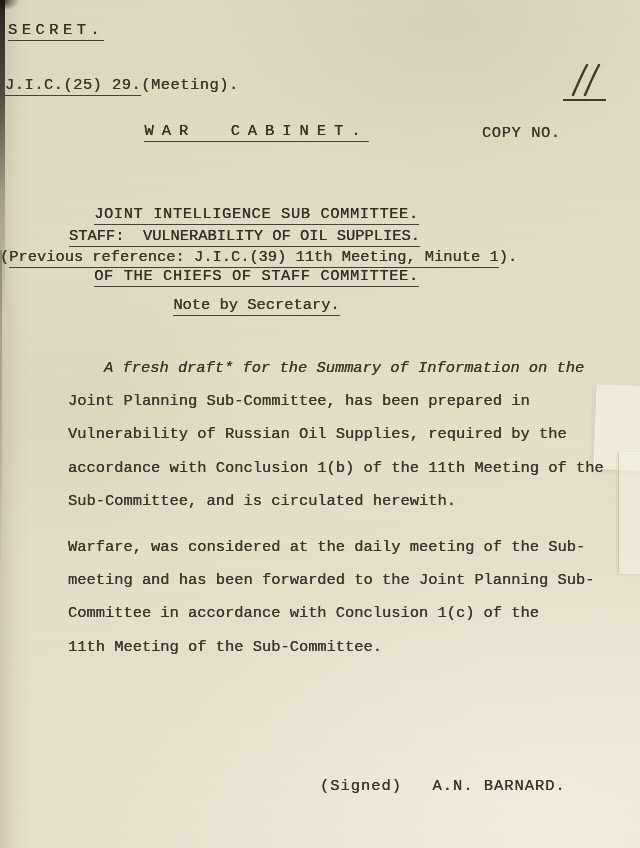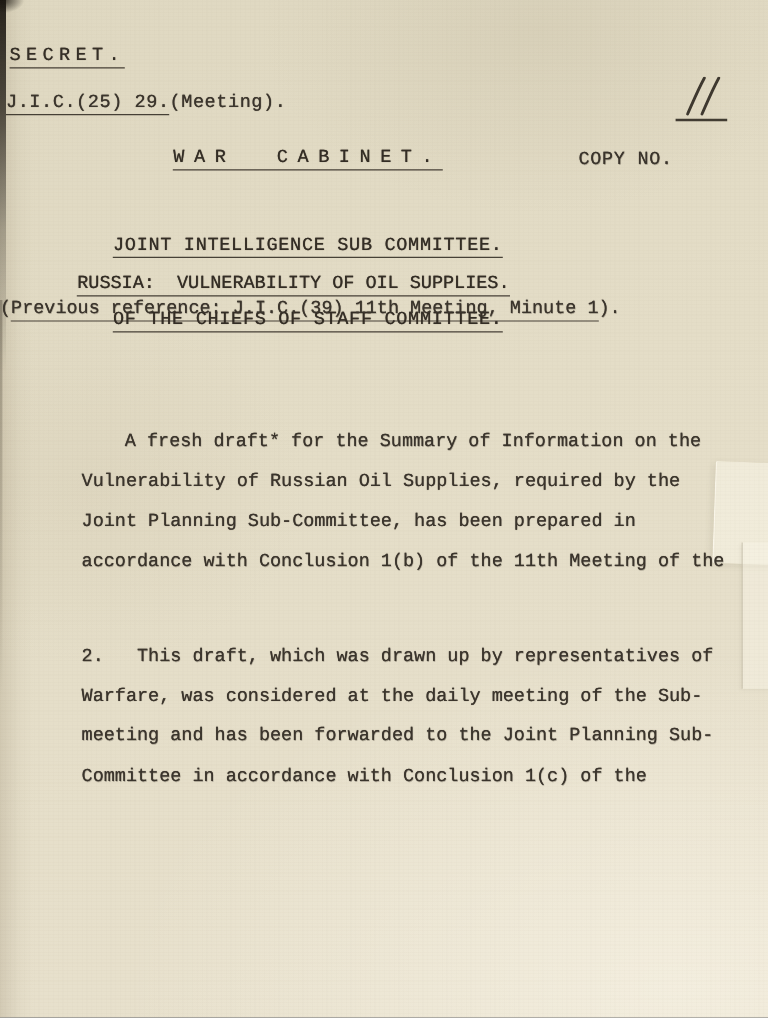--- a/index.html
+++ b/index.html
@@ -53,38 +53,38 @@
     background: rgba(248,244,230,0.50);
     border-left: 1px solid rgba(165,155,130,0.45);
     box-shadow: -1px 1px 3px rgba(120,110,90,0.10);
   }
 
   .t { position: absolute; white-space: pre; font-size: 15.4px; line-height: 20px;
        text-shadow: 0 0 0.6px rgba(52,45,36,0.85), 0.4px 0.3px 0 rgba(52,45,36,0.25); }
   .u { border-bottom: 1.8px solid rgba(48,42,34,0.88); padding-bottom: 1px; }
   .center { left: 0; width: 513px; text-align: center; }
 
-  .classification { left: 8px; top: 36px; letter-spacing: 4.5px; color: #342e26; }
+  .classification { left: 8px; top: 20px; letter-spacing: 4.5px; color: #342e26; }
   .ref-line { left: 5px; top: 75px; letter-spacing: 0.5px; }
   .copy-no { left: 482px; top: 75px; letter-spacing: 0.6px; margin-top: 48px; }
   .copy-hand {
     position: absolute; left: 563px; top: 64px; width: 43px; height: 35px;
     border-bottom: 2px solid rgba(48,42,34,0.9);
   }
   .org { top: 121px; letter-spacing: 8px; color: #332d25; }
-  .committee { top: 152px; line-height: 20.8px; letter-spacing: 0.6px; color: #332d25; }
+  .committee { top: 162px; line-height: 20.8px; letter-spacing: 0.6px; color: #332d25; }
   .subject { top: 226px; transform: translateX(-12px); color: #332d25; }
   .prevref { top: 247px; }
   .doctype { top: 295px; }
 
   .para { position: absolute; left: 68px; width: 560px; }
   .para .line { white-space: pre; font-size: 15.4px; line-height: 33.2px;
        text-shadow: 0 0 0.6px rgba(52,45,36,0.85), 0.4px 0.3px 0 rgba(52,45,36,0.25); }
   .para1 { top: 352px; }
-  .para1 .line:first-child { padding-left: 36px; }
+  .para1 .line:first-child { padding-left: 36px; font-style: italic; }
   .para2 { top: 531px; }
   .signature { left: 320px; top: 776px; letter-spacing: 1px; }
   .hand-stroke { stroke: #3e382f; stroke-width: 2.4; fill: none; stroke-linecap: round; }
 </style>
 </head>
 <body>
 
 <div class="page">
 
   <div class="left-shade"></div>
@@ -106,34 +106,37 @@
     </svg>
   </div>
 
   <div class="t center org"><span class="u">WAR  CABINET.</span></div>
 
   <div class="t center committee">
     <div><span class="u">JOINT INTELLIGENCE SUB COMMITTEE.</span></div>
     <div><span class="u">OF THE CHIEFS OF STAFF COMMITTEE.</span></div>
   </div>
 
-  <div class="t center subject"><span class="u">RUSSIA:  VULNERABILITY OF OIL SUPPLIES.</span></div>
+  <div class="t center subject"><span class="u">STAFF:  VULNERABILITY OF OIL SUPPLIES.</span></div>
 
   <div class="t center prevref"><span>(</span><span class="u">Previous reference: J.I.C.(39) 11th Meeting, Minute 1</span><span>).</span></div>
 
+  <div class="t center doctype"><span class="u">Note by Secretary.</span></div>
 
   <div class="para para1">
     <div class="line">A fresh draft* for the Summary of Information on the</div>
+    <div class="line">Joint Planning Sub-Committee, has been prepared in</div>
     <div class="line">Vulnerability of Russian Oil Supplies, required by the</div>
-    <div class="line">Joint Planning Sub-Committee, has been prepared in</div>
     <div class="line">accordance with Conclusion 1(b) of the 11th Meeting of the</div>
+    <div class="line">Sub-Committee, and is circulated herewith.</div>
   </div>
 
   <div class="para para2">
-    <div class="line">2.   This draft, which was drawn up by representatives of</div>
     <div class="line">Warfare, was considered at the daily meeting of the Sub-</div>
     <div class="line">meeting and has been forwarded to the Joint Planning Sub-</div>
     <div class="line">Committee in accordance with Conclusion 1(c) of the</div>
+    <div class="line">11th Meeting of the Sub-Committee.</div>
   </div>
 
+  <div class="t signature">(Signed)   A.N. BARNARD.</div>
 
   <div class="grain"></div>
 </div>
 
 </body></html>

